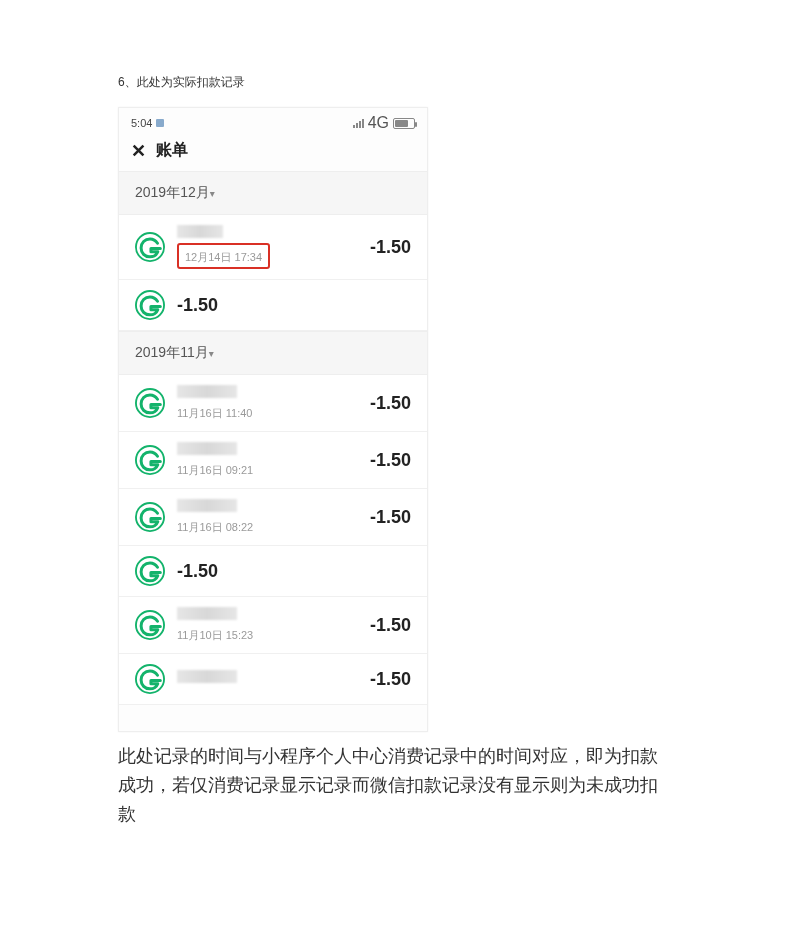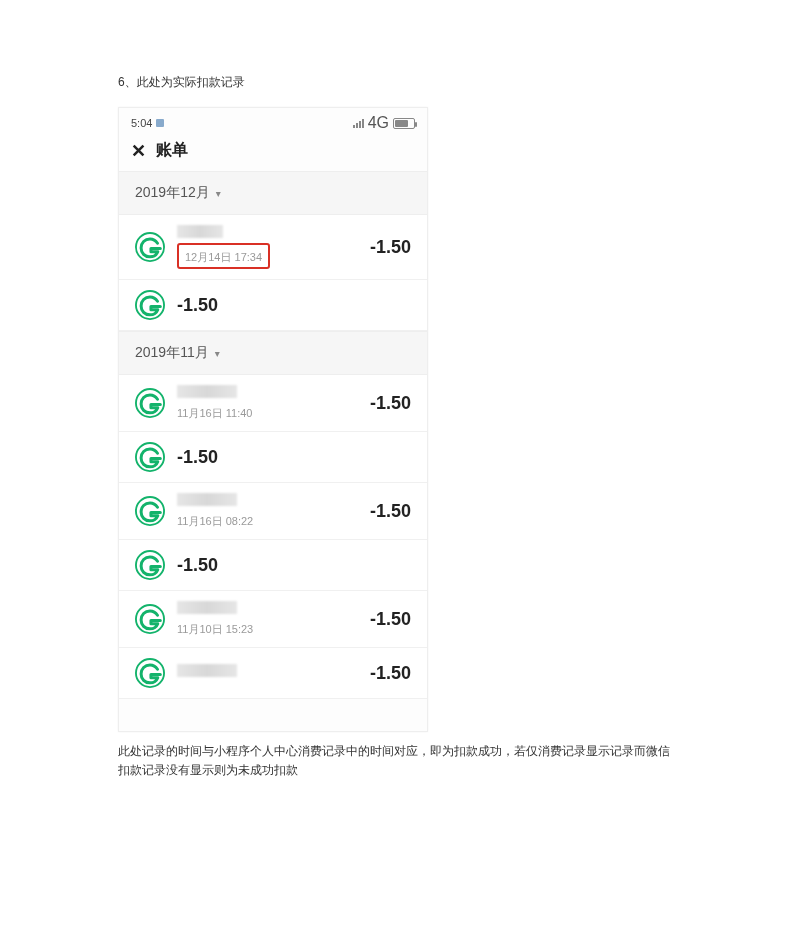--- a/index.html
+++ b/index.html
@@ -54,21 +54,21 @@
   .nav-bar {
     display:flex; align-items:center; gap:10px; padding: 6px 12px 10px 12px;
     font-size: 16px; font-weight: 600; color:#222;
   }
   .close-x { font-size: 18px; font-weight:700; color:#222; line-height:1; }
   .month-header {
     background: #f6f6f6;
     padding: 12px 16px;
     font-size: 14px;
     color: #555;
-    display:flex; align-items:center; gap:6px;
+    display:flex; align-items:center; 
     border-top: 1px solid #eee;
     border-bottom: 1px solid #eee;
   }
   .chev { font-size: 10px; color:#888; }
   .row {
     display:flex; align-items:center; padding: 10px 16px;
     border-bottom: 1px solid #f0f0f0;
     background:#fff;
   }
   .row-icon {
@@ -87,21 +87,21 @@
   .row-time { font-size: 11px; color: #9a9a9a; }
   .row-amt { font-size: 18px; font-weight:700; color:#222; }
   .highlight-box {
     border: 2px solid #d93025;
     border-radius: 3px;
     padding: 2px 6px;
     display: inline-block;
   }
   .highlight-box .row-time { color:#9a9a9a; }
   .caption-bottom {
-    font-size: 12px;
+    font-size: 18px;
     color: #333;
     line-height: 1.6;
     margin-top: 10px;
     max-width: 560px;
   }
   .g-icon-svg { width:30px; height:30px; }
 </style>
 </head>
 <body>
 
@@ -179,20 +179,24 @@
       </div>
       <div class="row-amt">-1.50</div>
         </div>
         <div class="row">
       <span class="row-icon">
             <svg class="g-icon-svg" viewBox="0 0 32 32">
     <circle cx="16" cy="16" r="15" fill="#ffffff" stroke="#13b36b" stroke-width="2"></circle>
     <path d="M24 12c-2-3-5-4.5-8-4.5C10.5 7.5 6.5 11.5 6.5 17S10.5 26.5 16 26.5c4 0 7-2.2 8.3-5.5H17v-3.5h10" fill="none" stroke="#13b36b" stroke-width="3.2" stroke-linecap="round" stroke-linejoin="round"></path>
   </svg>
           </span>
+      <div class="row-body">
+        <div class="row-title wide"></div>
+        <span class="row-time">11月16日 09:21</span>
+      </div>
       <div class="row-amt">-1.50</div>
         </div>
         <div class="row">
       <span class="row-icon">
             <svg class="g-icon-svg" viewBox="0 0 32 32">
     <circle cx="16" cy="16" r="15" fill="#ffffff" stroke="#13b36b" stroke-width="2"></circle>
     <path d="M24 12c-2-3-5-4.5-8-4.5C10.5 7.5 6.5 11.5 6.5 17S10.5 26.5 16 26.5c4 0 7-2.2 8.3-5.5H17v-3.5h10" fill="none" stroke="#13b36b" stroke-width="3.2" stroke-linecap="round" stroke-linejoin="round"></path>
   </svg>
           </span>
       <div class="row-body">

